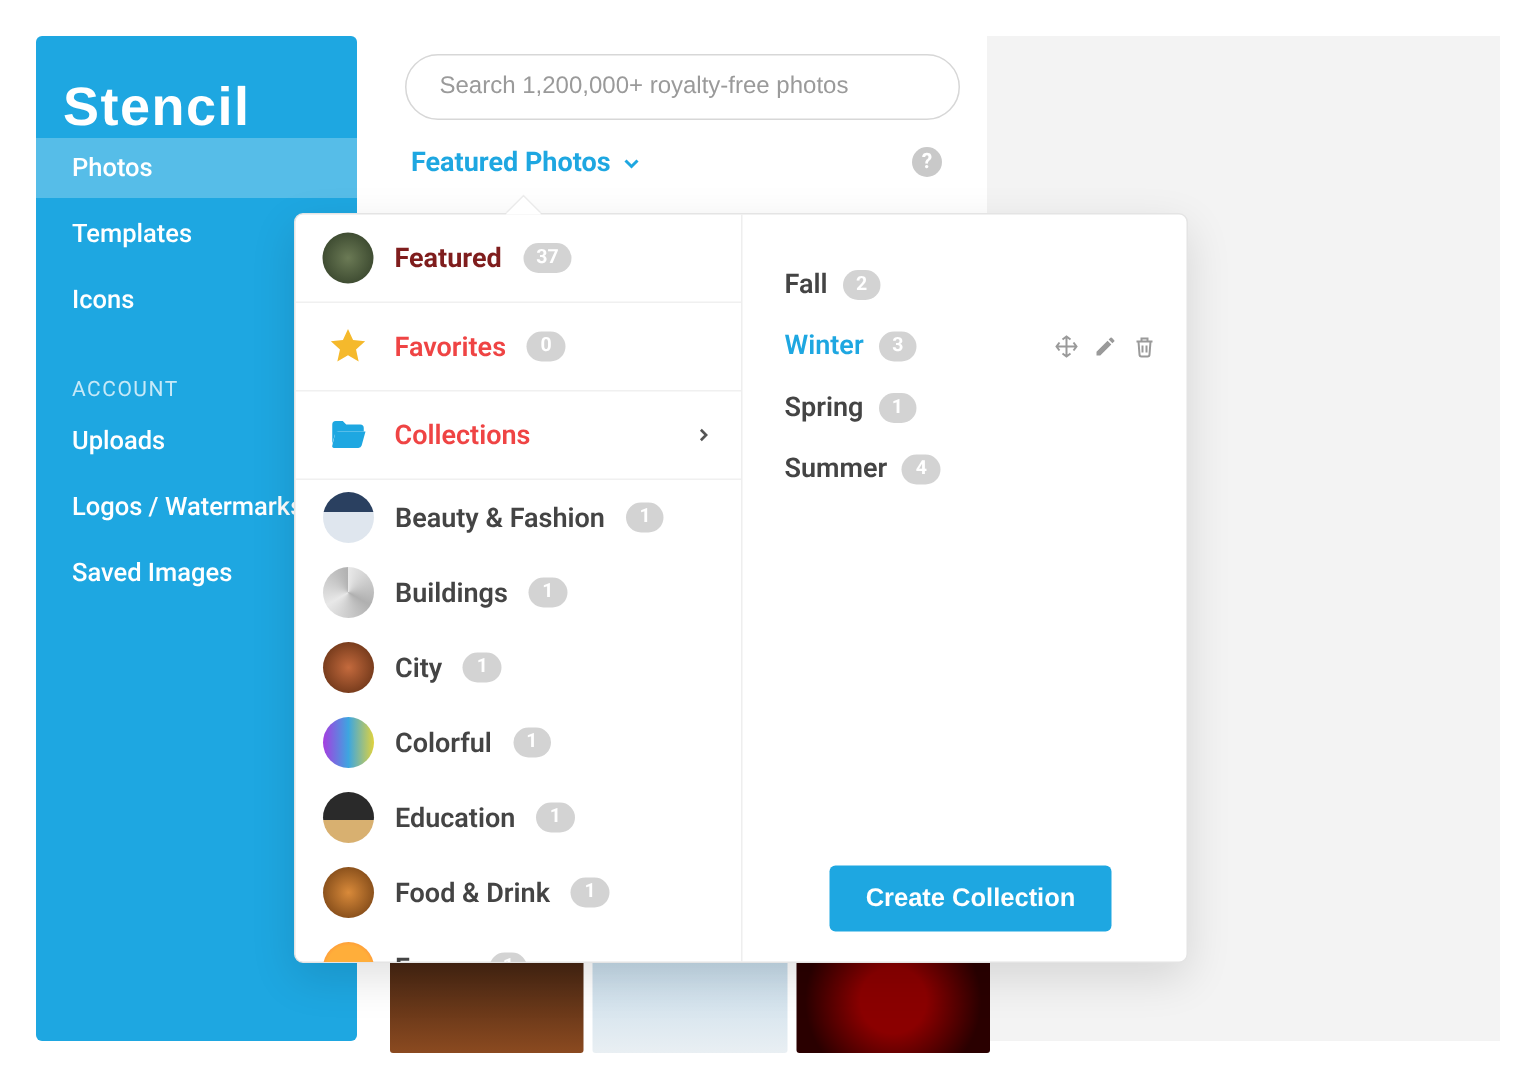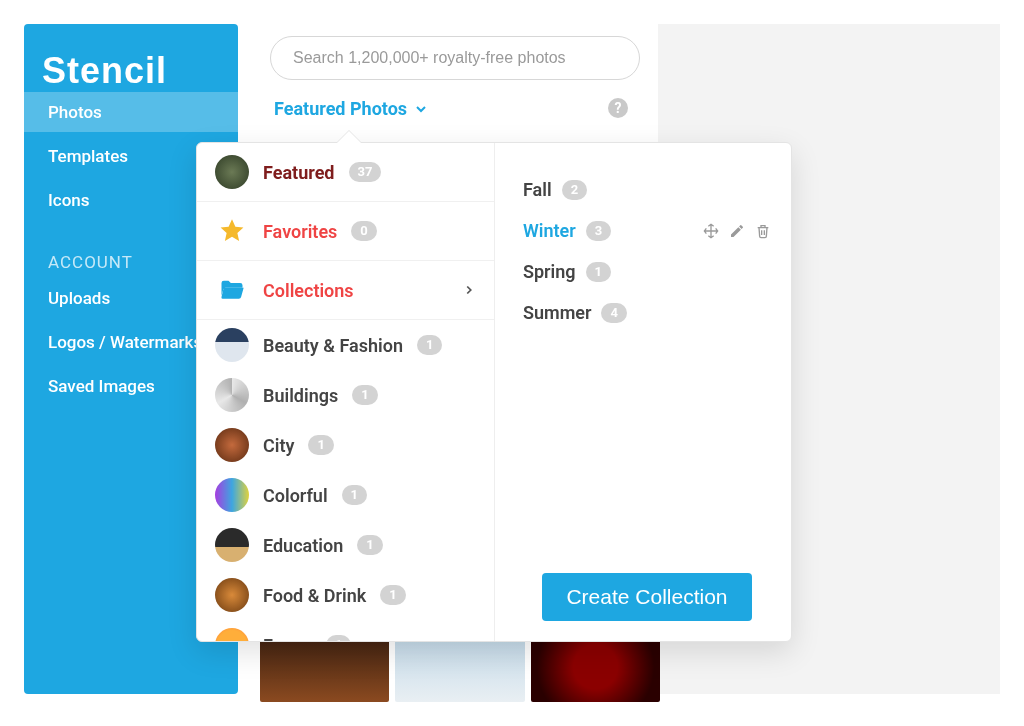--- a/index.html
+++ b/index.html
@@ -38,21 +38,21 @@
     font-weight: 500;
     color: #fff;
     cursor: pointer;
     margin-bottom: 4px;
   }
   .nav-item.active {
     background: rgba(255,255,255,0.25);
     border-radius: 0;
   }
   .nav-section-title {
-    font-size: 17px;
+    font-size: 14px;
     letter-spacing: 1px;
     color: rgba(255,255,255,0.75);
     padding: 28px 24px 6px 24px;
   }
 
   
   .main {
     position: absolute;
     left: 260px;
     top: 24px;
@@ -205,22 +205,22 @@
   .season-item .label { font-weight: 600; color: #444; }
   .season-item.active .label { color: #1ea7e1; }
   .season-actions { margin-left: auto; display: flex; gap: 10px; color: #9a9a9a; }
   .season-actions .act { cursor: pointer; }
 
   .create-btn {
     align-self: center;
     margin-top: auto;
     background: #1ea7e1;
     color: #fff;
-    font-size: 21px;
-    font-weight: 400;
+    font-size: 17px;
+    font-weight: 700;
     padding: 12px 24px;
     border: none;
     border-radius: 4px;
     cursor: pointer;
   }
 
   
   .right-gray {
     position: absolute;
     left: 658px;

